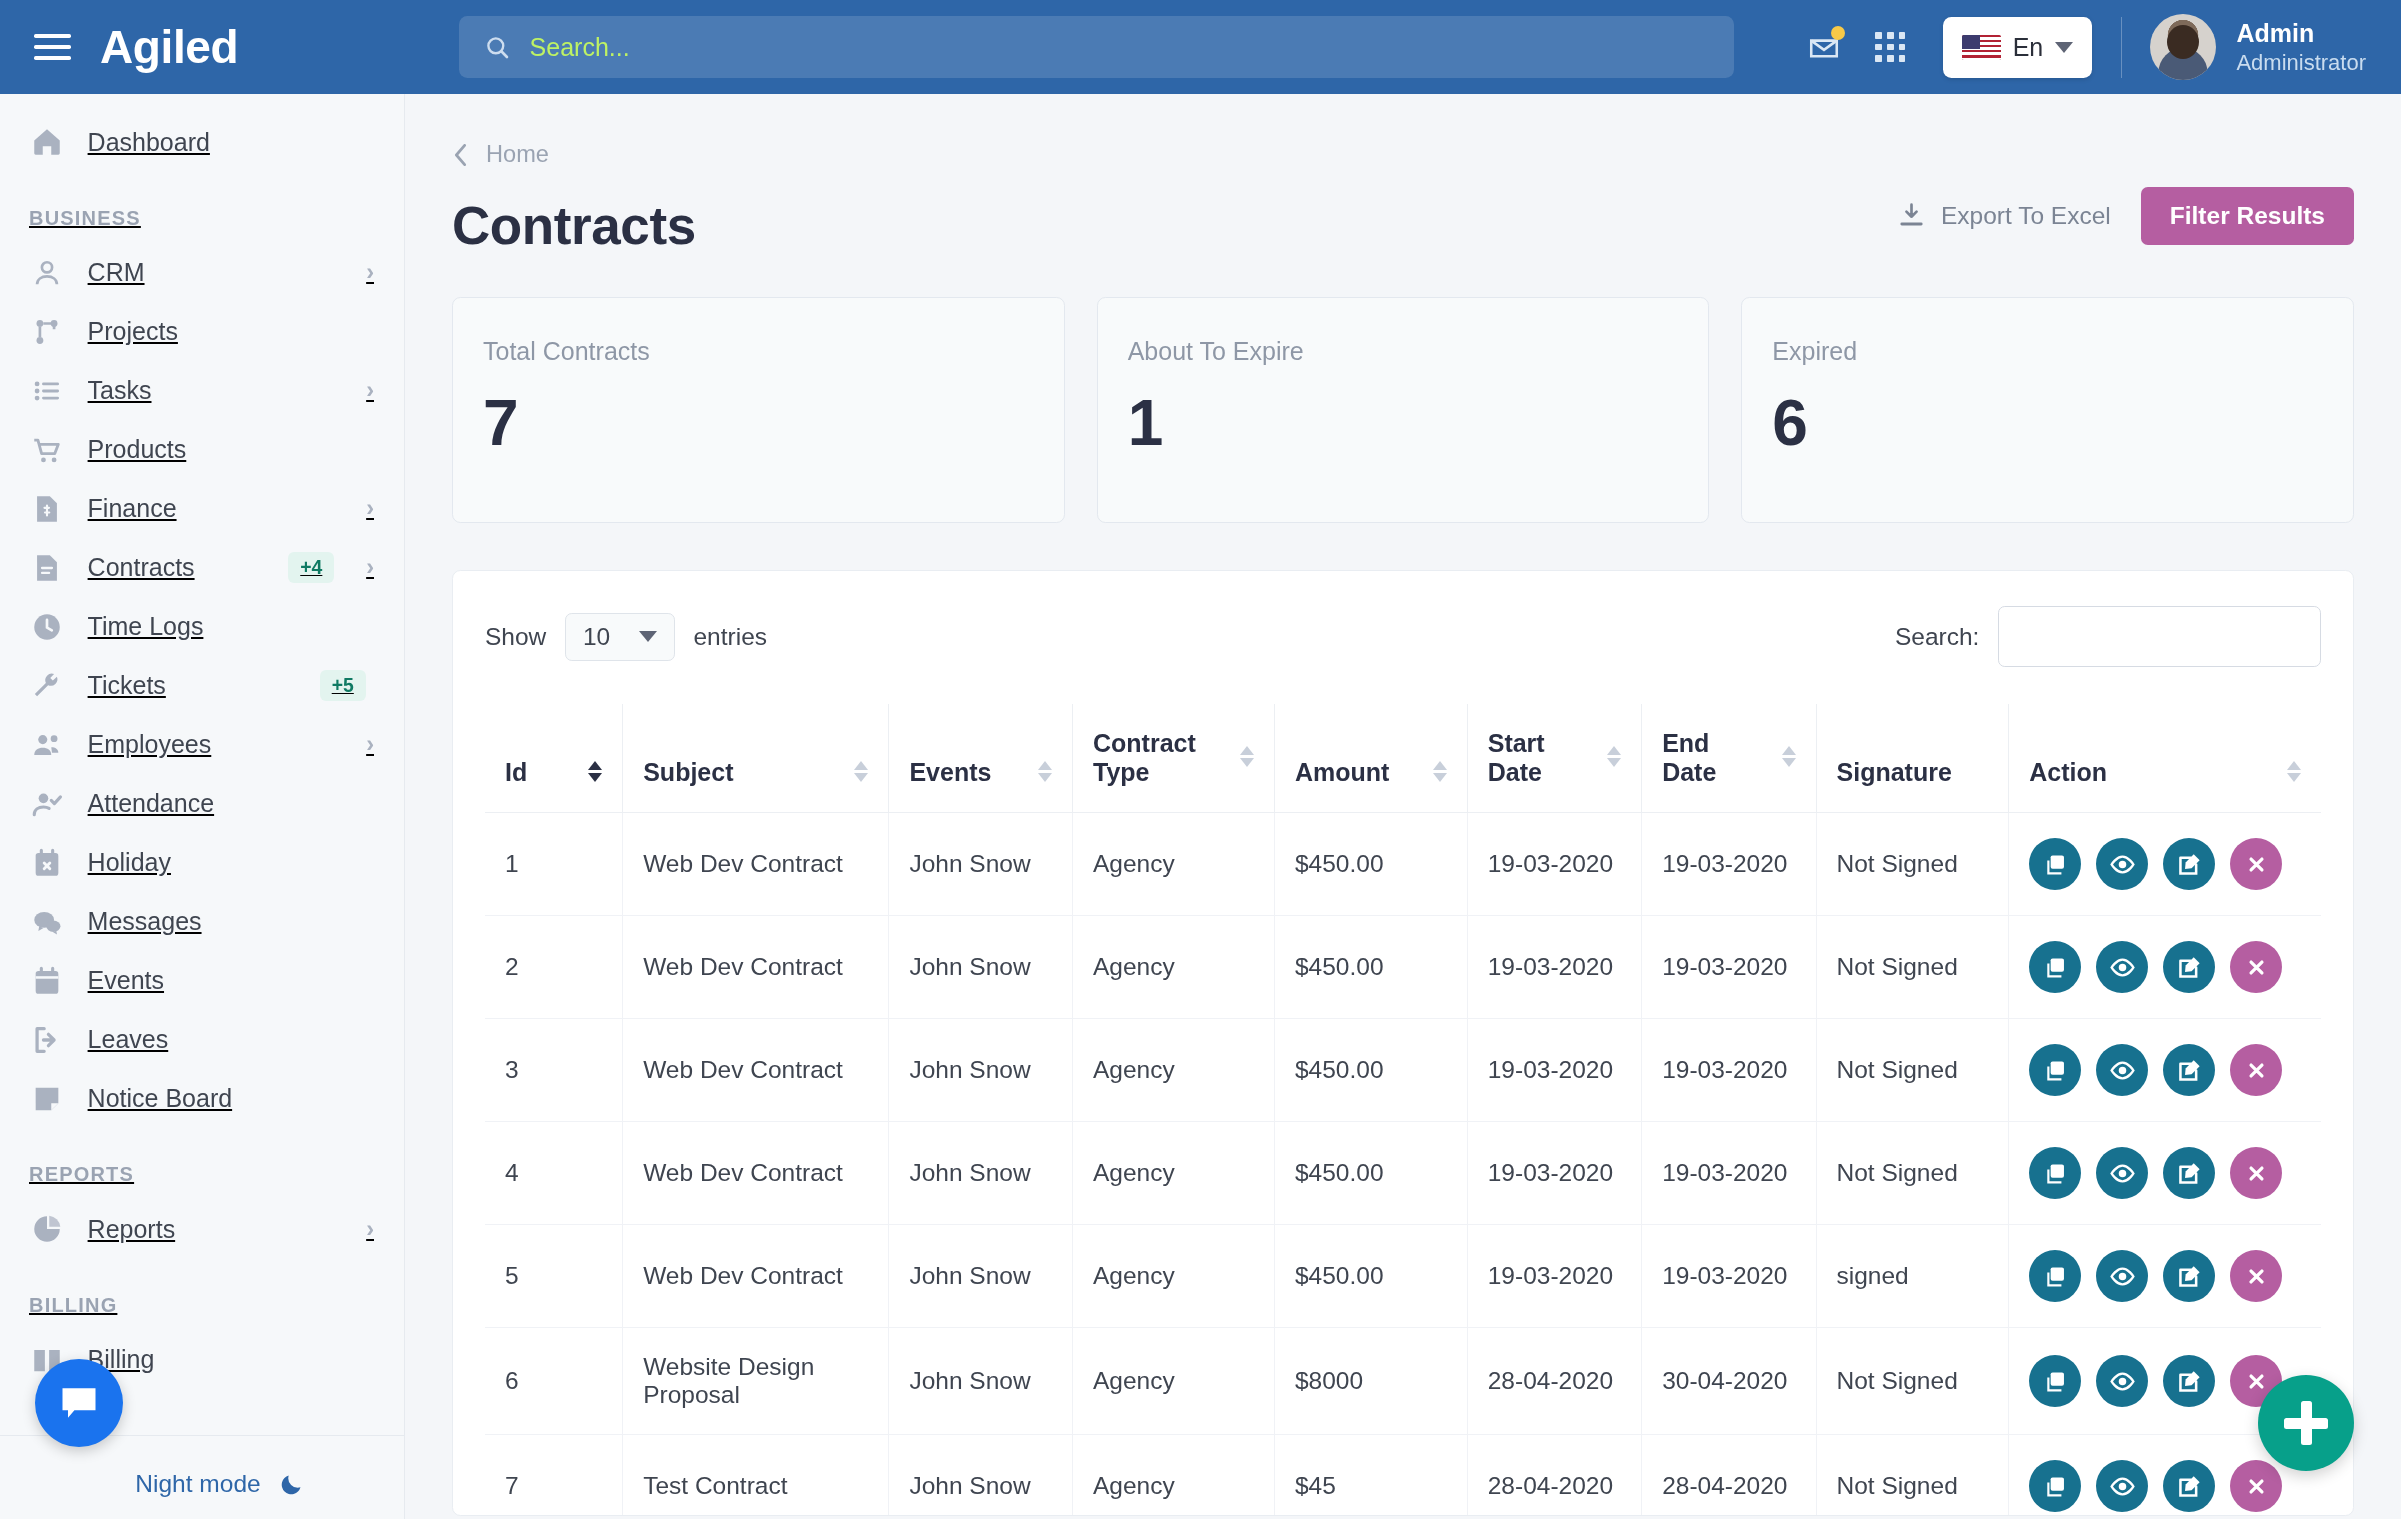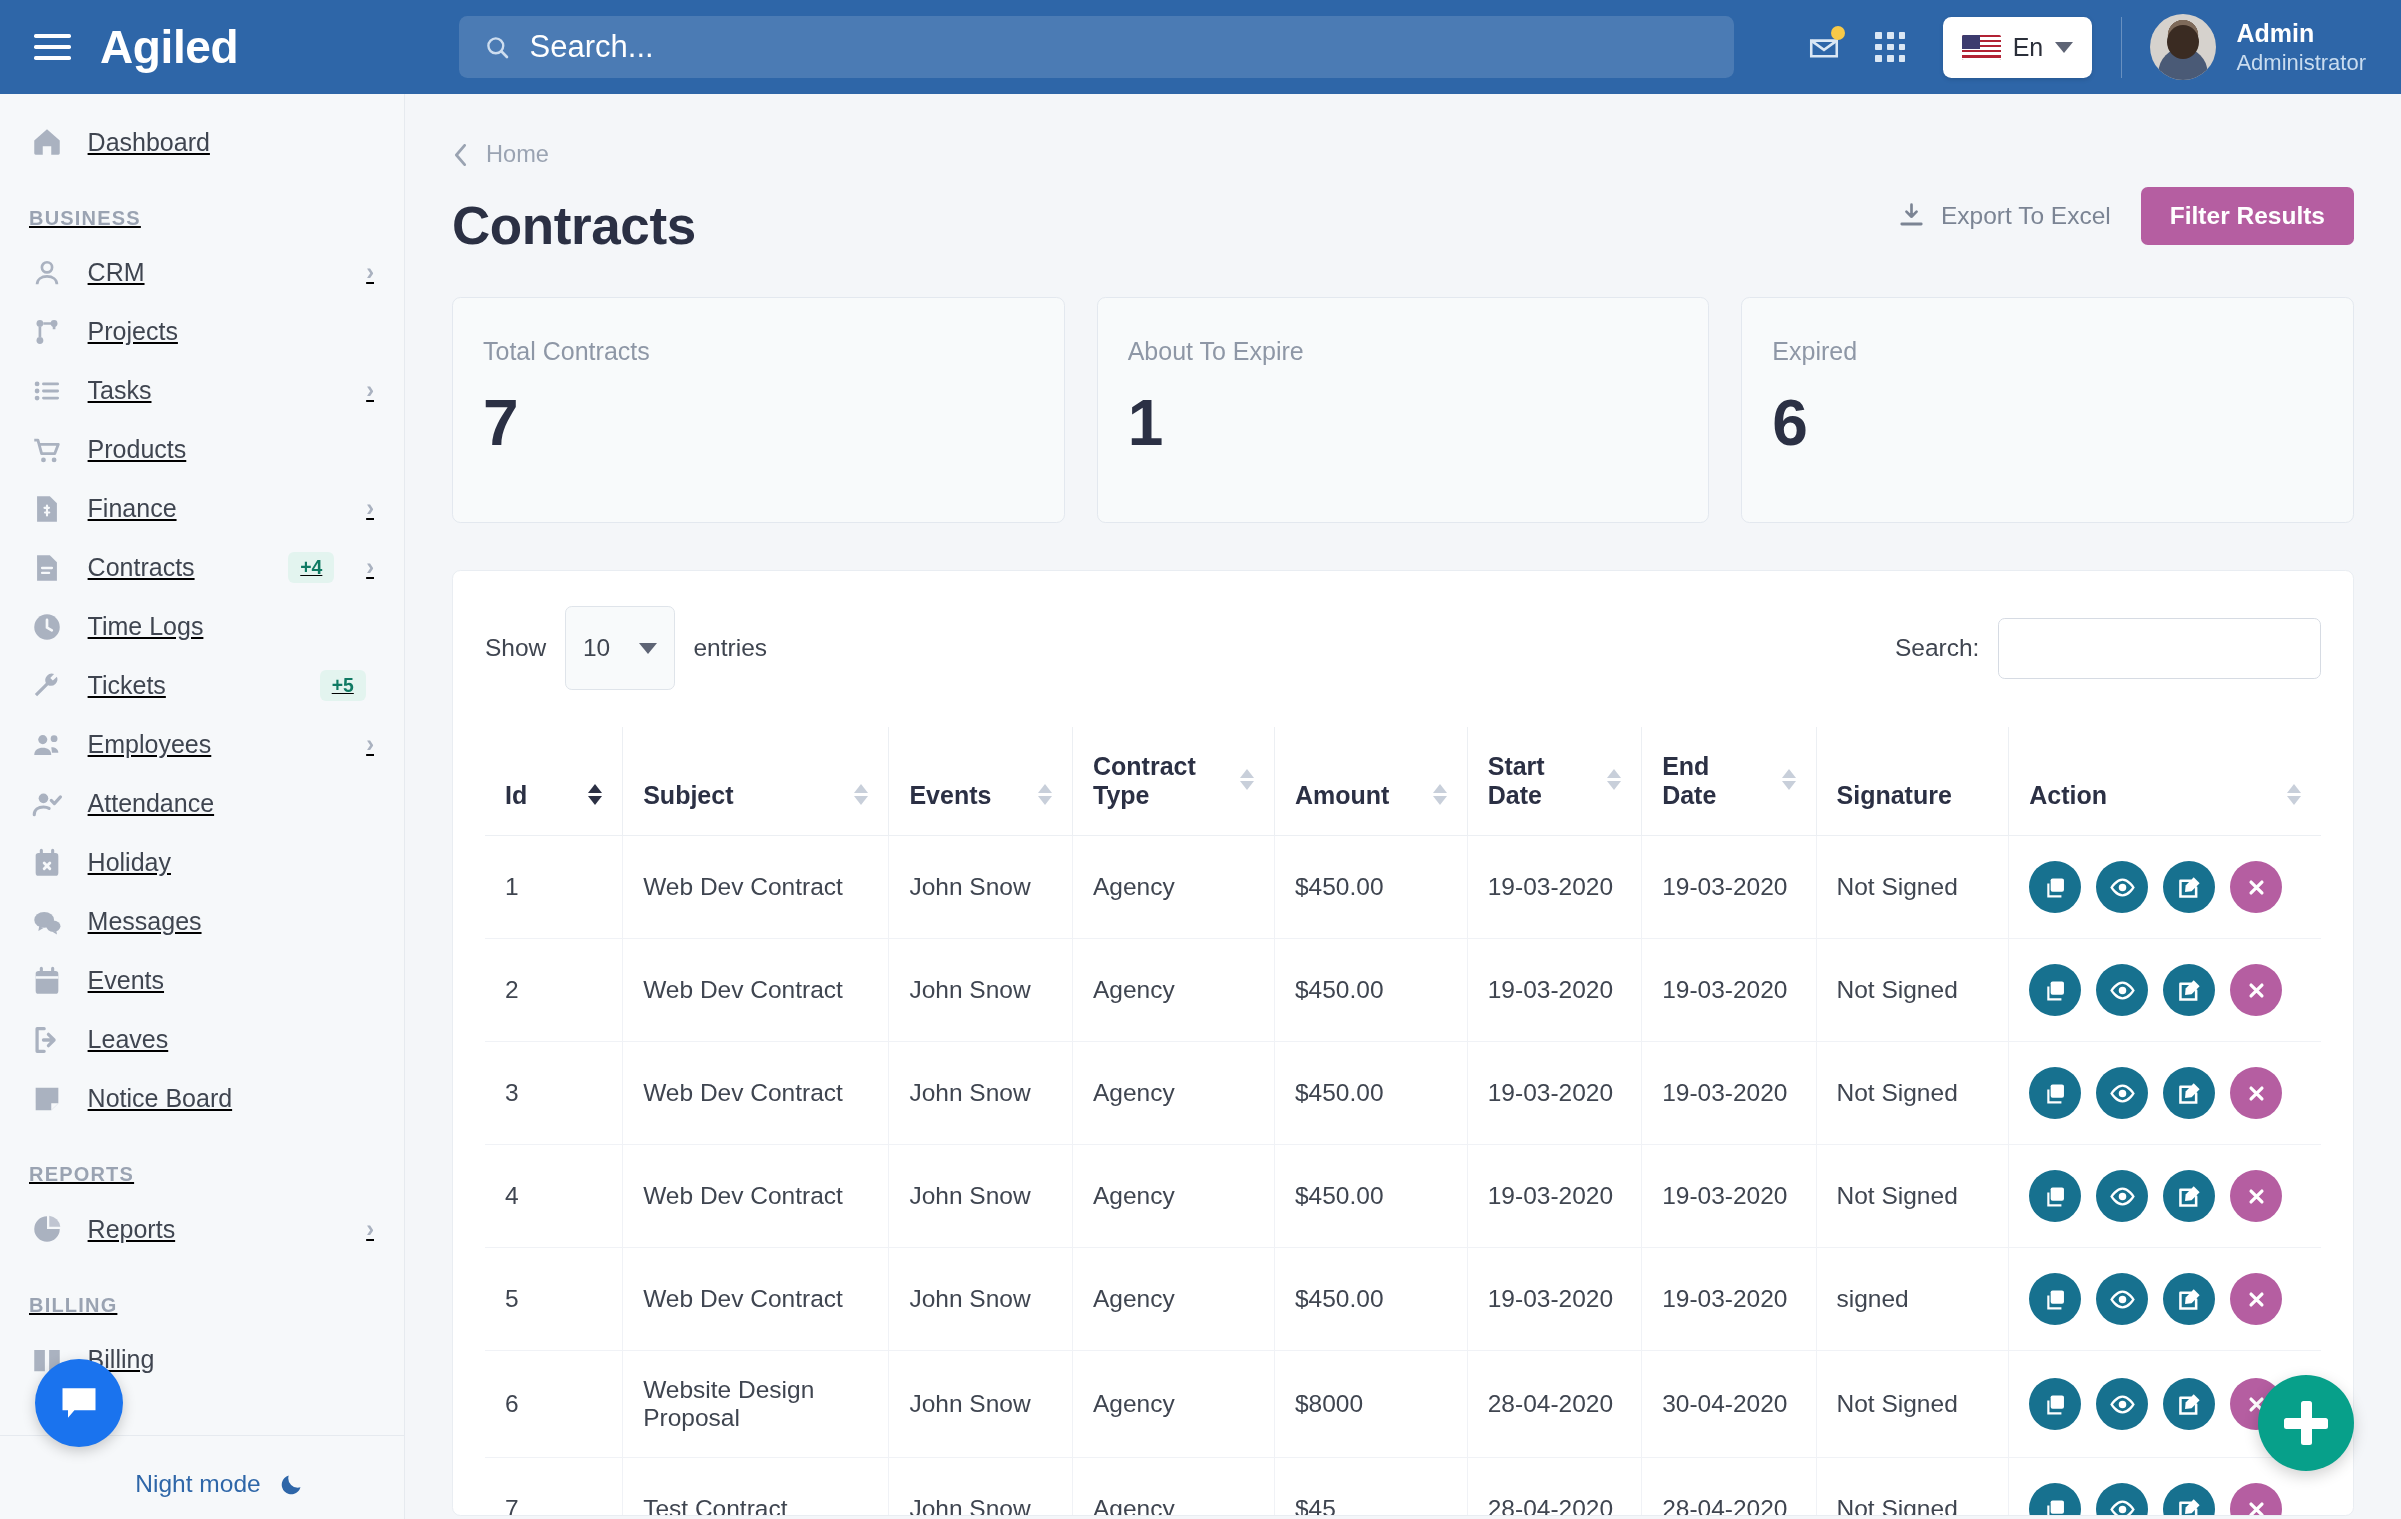--- a/index.html
+++ b/index.html
@@ -22,21 +22,21 @@
   }
   .hamburger { width: 37px; display: flex; flex-direction: column; gap: 7.6px; cursor: pointer; }
   .hamburger i { display: block; height: 3.4px; background: #fff; border-radius: 1.7px; }
   .brand-name { color: #fff; font-size: 46px; font-weight: 700; letter-spacing: -0.4px; }
 
   .topbar-right { flex: 1; display: flex; align-items: center; padding: 0 35px 0 54px; }
   .hdr-search {
     width: 1275px; height: 62px; background: rgba(255,255,255,.14);
     border-radius: 8.4px; display: flex; align-items: center; gap: 18.6px; padding: 0 25px;
   }
-  .hdr-search .ph { color: #ffffff; font-size: 31px; }
+  .hdr-search .ph { color: #bef264; font-size: 25px; }
   .spacer { flex: 1; }
   .icon-btn { width: 66px; height: 66px; display: flex; align-items: center; justify-content: center; cursor: pointer; position: relative; }
   .grid-icon { display: grid; grid-template-columns: repeat(3, 6.8px); grid-gap: 5px; }
   .grid-icon span { width: 6.8px; height: 6.8px; background: #dbe7f4; border-radius: 0.8px; }
   .lang-pill {
     height: 61px; background: #fff; border-radius: 8.4px; display: flex; align-items: center;
     gap: 11.8px; padding: 0 18.6px; margin-left: 20px; cursor: pointer;
     box-shadow: 0 1.7px 4.2px rgba(0,0,0,.12);
   }
   .flag { width: 39px; height: 25px; border-radius: 1.7px; overflow: hidden; position: relative; background: #b22234; }
@@ -114,21 +114,21 @@
   .stat-label { font-size: 25px; color: #8e97a6; }
   .stat-value { font-size: 64px; font-weight: 700; color: #2b3044; margin-top: 20px; }
 
   .panel {
     margin-top: 47px; background: #fff; border: 0.8px solid #e9edf2; border-radius: 8.4px;
     padding: 35px 32px 0; height: 946px; overflow: hidden;
   }
   .panel-top { display: flex; align-items: center; }
   .show-entries { display: flex; align-items: center; gap: 18.6px; font-size: 24.5px; color: #3f4550; }
   .select-box {
-    width: 110px; height: 84px; border: 0.8px solid #dfe4ea; border-radius: 6.8px;
+    width: 110px; height: 48px; border: 0.8px solid #dfe4ea; border-radius: 6.8px;
     background: #f8fafb; display: flex; align-items: center; justify-content: space-between;
     padding: 0 17px; font-size: 24.5px; color: #3f4550; cursor: pointer;
   }
   .search-wrap { margin-left: auto; display: flex; align-items: center; gap: 18.6px; font-size: 24.5px; color: #3f4550; }
   .search-input {
     width: 323px; height: 61px; border: 0.8px solid #d6dbe3; border-radius: 6.8px;
     background: #fff; font-size: 23.6px; padding: 0 13.5px; font-family: inherit; color: #2b3044;
   }
 
   table { width: 100%; border-collapse: collapse; margin-top: 37px; table-layout: fixed; }

